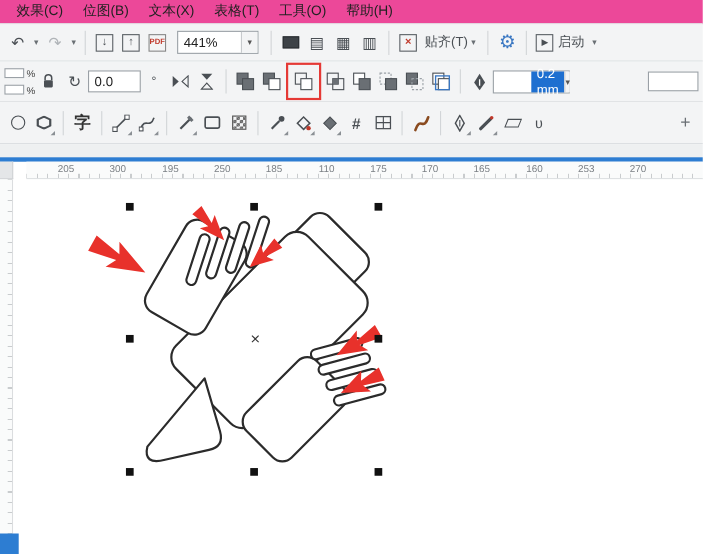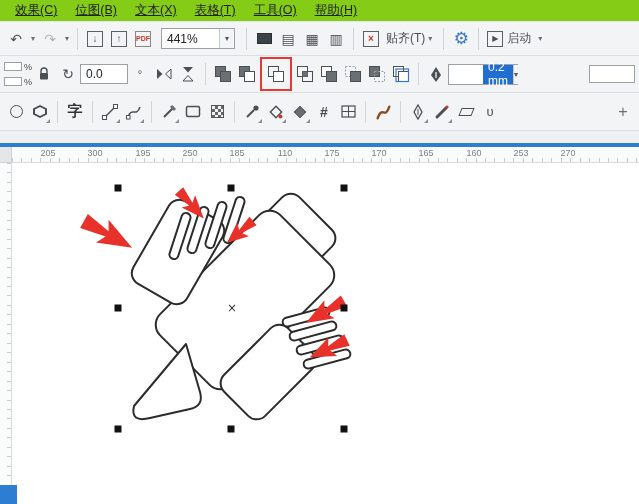--- a/index.html
+++ b/index.html
@@ -3,22 +3,22 @@
 <meta charset="utf-8">
 <style>
   * { margin:0; padding:0; box-sizing:border-box; }
   html,body { width:639px; height:504px; }
   .app {
     width:639px; height:504px; position:relative; overflow:hidden;
     background:#fff; font-family:"Liberation Sans", sans-serif; color:#222;
     font-size:12px; user-select:none;
   }
   
-  .menubar { height:22px; background:#84cc16; display:flex; align-items:stretch;
-             border-bottom:1px solid #e3e5e7; padding-left:6px;text-decoration:underline; }
+  .menubar { height:22px; background:#ec4899; display:flex; align-items:stretch;
+             border-bottom:1px solid #e3e5e7; padding-left:6px; }
   .menu-item { padding:3px 9px; font-size:12.5px; display:flex; align-items:center; }
   .toolbar { background:#f3f4f5; display:flex; align-items:center; padding:0 4px;
              border-bottom:1px solid #dcdfe2; }
   .tb-std { height:34px; }
   .tb-props { height:37px; }
   .tb-tools { height:38px; }
   .sep { width:1px; height:22px; background:#d2d5d8; margin:0 5px; flex:0 0 auto; }
   .btn { height:26px; min-width:24px; padding:0 3px; display:flex; align-items:center;
          justify-content:center; border-radius:3px; color:#4a4f54; font-size:14px;
          position:relative; flex:0 0 auto; }
@@ -49,21 +49,21 @@
             clip-path:polygon(50% 0,100% 27%,100% 73%,50% 100%,0 73%,0 27%); }
   .check-ic { width:13px; height:13px; border:1px solid #555;
     background-image:linear-gradient(45deg,#666 25%,transparent 25% 75%,#666 75%),
                      linear-gradient(45deg,#666 25%,transparent 25% 75%,#666 75%);
     background-size:6px 6px; background-position:0 0,3px 3px; }
   .eraser-ic { width:13px; height:8px; border:1.4px solid #4a4f54; transform:skewX(-22deg); }
   .textglyph { font-weight:bold; font-size:15px; color:#333; }
   
   .docbar { height:16px; background:#eef0f1; position:relative; }
   .docbar .blue { position:absolute; left:0; right:0; bottom:0; height:4px; background:#2d7dd2; }
-  .ruler-h { position:absolute; top:147px; left:12px; right:0; height:16px; background:#fafbfb;
+  .ruler-h { position:absolute; top:147px; left:24px; right:0; height:16px; background:#fafbfb;
              border-bottom:1px solid #d8dadc;
              background-image:repeating-linear-gradient(to right,#c9ccce 0 1px,transparent 1px 9.46px);
              background-position:0 bottom; background-size:100% 4px; background-repeat:repeat-x; }
   .ruler-h .tick-label { position:absolute; top:1px; transform:translateX(-50%);
              font-size:9px; color:#7a7f84; }
   .ruler-corner { position:absolute; top:147px; left:0; width:12px; height:16px;
              background:#e4e6e8; border-right:1px solid #d0d3d5; border-bottom:1px solid #d0d3d5; }
   .ruler-v { position:absolute; top:163px; left:0; width:12px; bottom:0; background:#fafbfb;
              border-right:1px solid #d8dadc;
              background-image:repeating-linear-gradient(to bottom,#c9ccce 0 1px,transparent 1px 9.46px);

